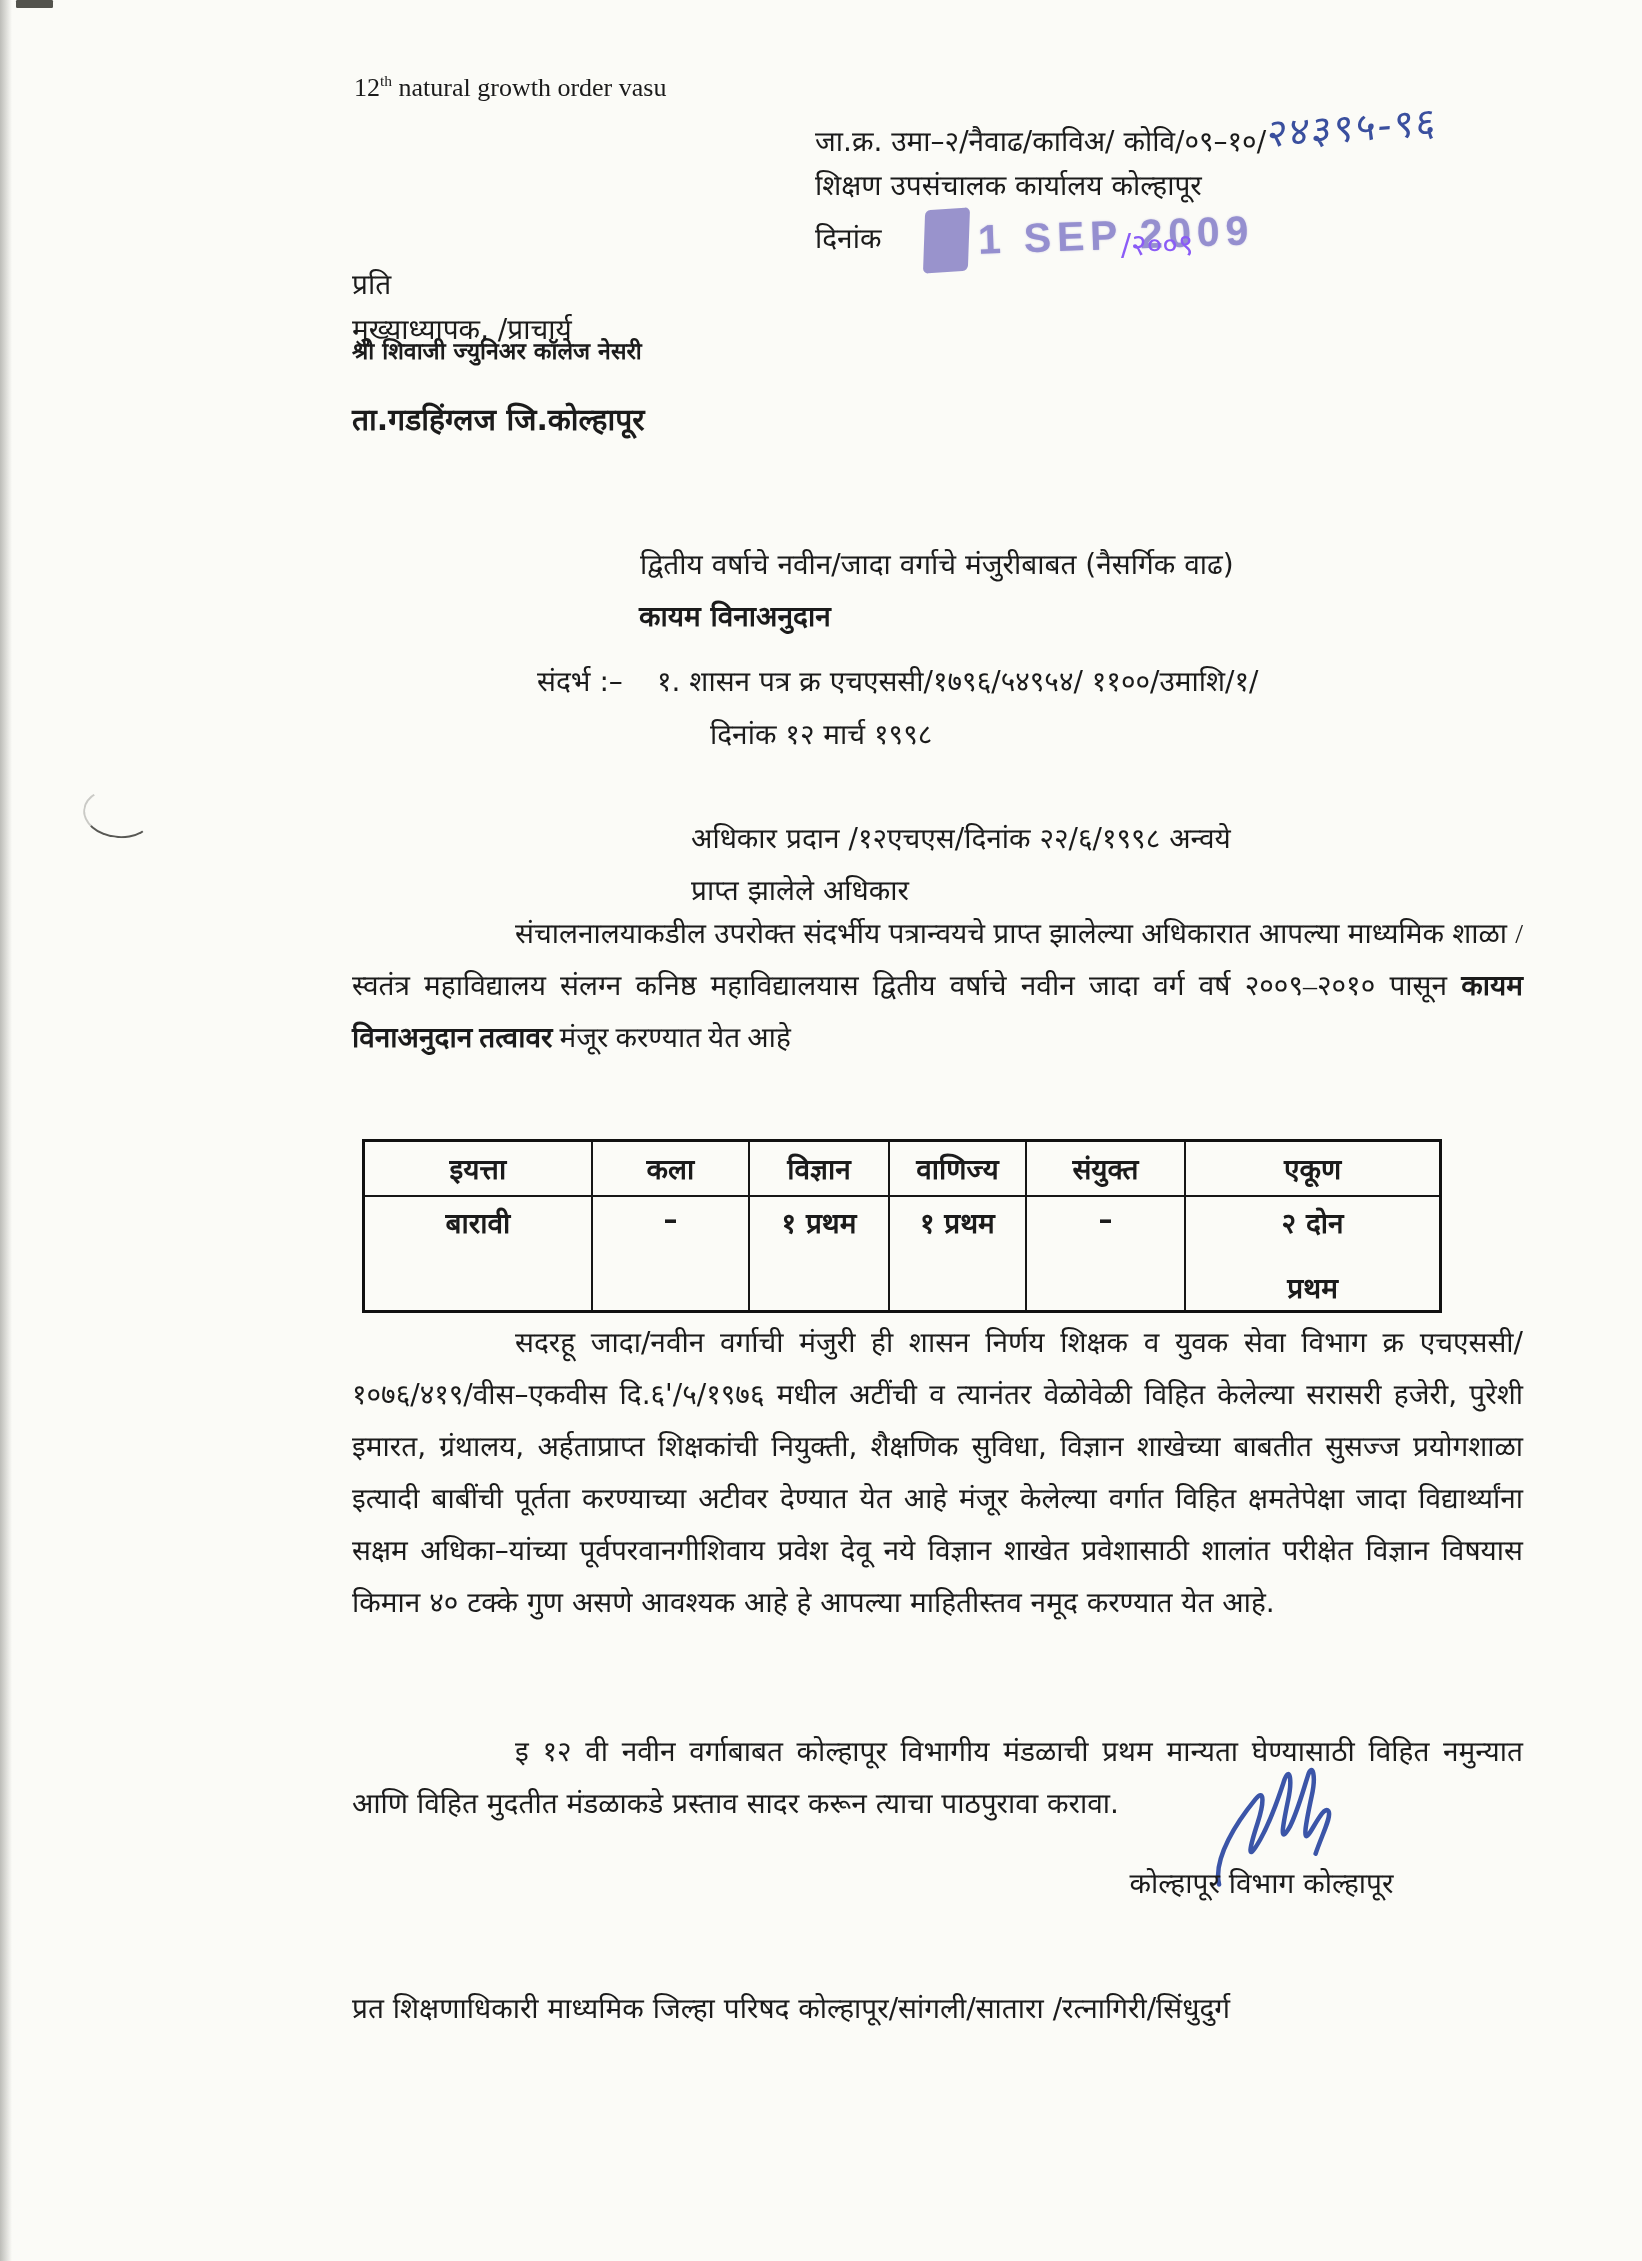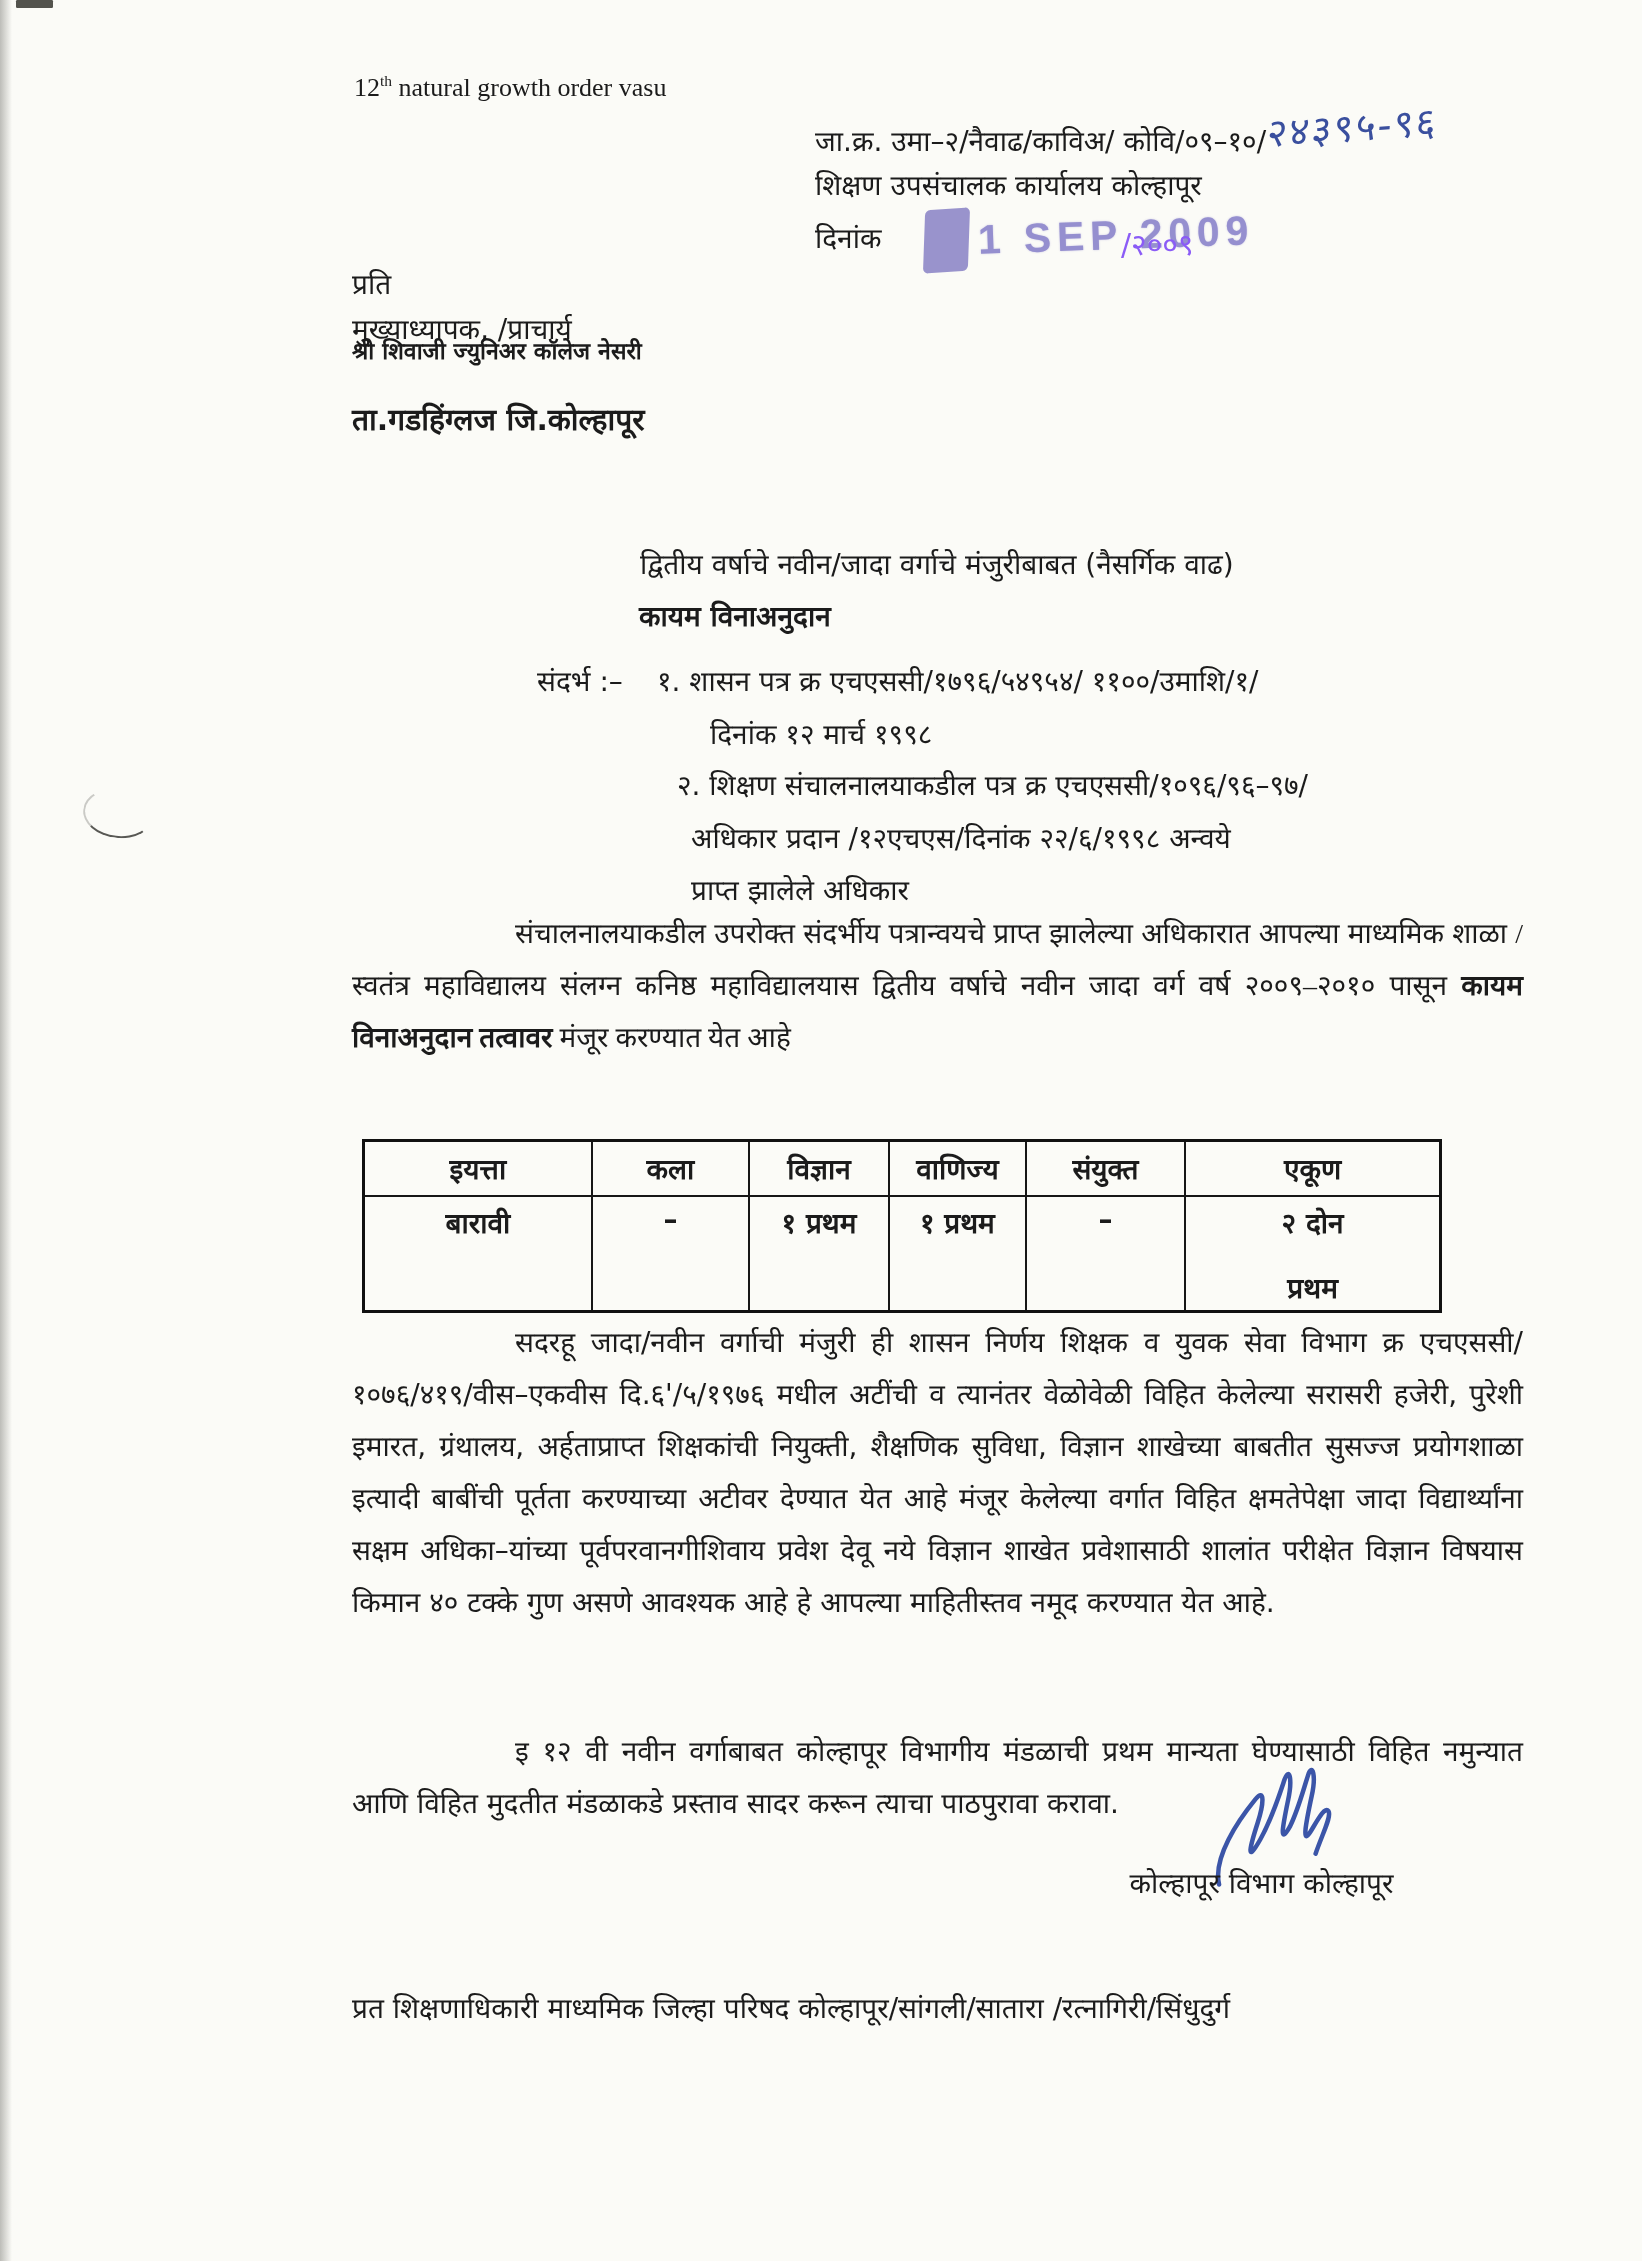--- a/index.html
+++ b/index.html
@@ -110,21 +110,20 @@
   <div class="abs mr" style="left:352px;top:316px;">मुख्याध्यापक, /प्राचार्य</div>
   <div class="abs mr bold" style="left:352px;top:340px;font-size:23px;">श्री शिवाजी ज्युनिअर कॉलेज नेसरी</div>
   <div class="abs mr bold" style="left:352px;top:405px;font-size:30px;">ता.गडहिंग्लज जि.कोल्हापूर</div>
 
   <div class="abs mr" style="left:640px;top:551px;">द्वितीय वर्षाचे नवीन/जादा वर्गाचे मंजुरीबाबत (नैसर्गिक वाढ)</div>
   <div class="abs mr bold" style="left:639px;top:603px;">कायम विनाअनुदान</div>
 
   <div class="abs mr" style="left:537px;top:668px;">संदर्भ :–</div>
   <div class="abs mr" style="left:657px;top:668px;">१. शासन पत्र क्र एचएससी/१७९६/५४९५४/ ११००/उमाशि/१/</div>
   <div class="abs mr" style="left:710px;top:721px;">दिनांक १२ मार्च १९९८</div>
-  <div class="abs mr" style="left:677px;top:772px;">२. शिक्षण संचालनालयाकडील पत्र क्र एचएससी/१०९६/९६–९७/</div>
   <div class="abs mr" style="left:691px;top:825px;">अधिकार प्रदान /१२एचएस/दिनांक २२/६/१९९८ अन्वये</div>
   <div class="abs mr" style="left:691px;top:877px;">प्राप्त झालेले अधिकार</div>
 
   <div class="abs para" style="left:352px;top:908px;font-family:Liberation Serif, serif;"><span>संचालनालयाकडील उपरोक्त संदर्भीय पत्रान्वयचे प्राप्त झालेल्या अधिकारात आपल्या माध्यमिक शाळा /स्वतंत्र महाविद्यालय संलग्न कनिष्ठ महाविद्यालयास द्वितीय वर्षाचे नवीन जादा वर्ग वर्ष २००९–२०१० पासून </span><span class="bold">कायम विनाअनुदान तत्वावर</span><span> मंजूर करण्यात येत आहे</span></div>
 
   <div class="abs" style="left:362px;top:1139px;">
     <table class="grant">
       <colgroup>
         <col style="width:21.2%">
           <col style="width:14.6%">

